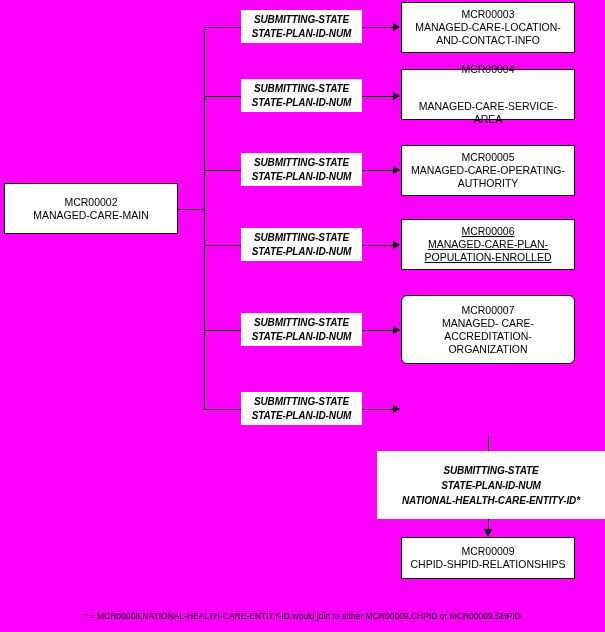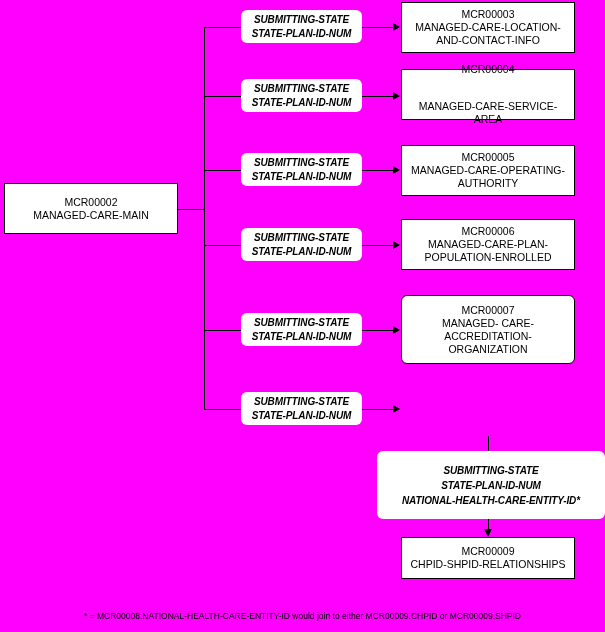--- a/index.html
+++ b/index.html
@@ -37,21 +37,20 @@
     align-items:center;justify-content:center;
     text-align:center;
     font-size:10px;
     line-height:14px;
     font-style:italic;
     font-weight:bold;
     color:#000000;
     letter-spacing:-0.1px;
     white-space:pre-line;
     z-index:5;
-    border-radius:6px;
   }
   .attr span{display:block;}
 
   
   .ln-h{position:absolute;height:0;border-top:1px solid #000;z-index:2;}
   .ln-v{position:absolute;width:0;border-left:1px solid #000;z-index:2;}
   .arrow-r{
     position:absolute;width:0;height:0;z-index:3;
     border-top:4px solid transparent;
     border-bottom:4px solid transparent;
@@ -124,21 +123,21 @@
     <span class="ent-nm">MANAGED-CARE-OPERATING-
 AUTHORITY</span>
   </div>
 
   <div class="ln-h" style="left:204px;top:245px;width:190px;"></div>
   <div class="arrow-r" style="left:393px;top:241px;"></div>
   <div class="attr" style="left:241px;top:228px;width:121px;height:33px;">
     <span>SUBMITTING-STATE</span>
     <span>STATE-PLAN-ID-NUM</span>
   </div>
-  <div class="ent" style="left:401px;top:219px;width:174px;height:51px;">
+  <div class="ent" style="left:401px;top:219px;width:174px;height:51px;text-decoration:underline;">
     <span class="ent-id">MCR00006</span>
     <span class="ent-nm">MANAGED-CARE-PLAN-
 POPULATION-ENROLLED</span>
   </div>
 
   <div class="ln-h" style="left:204px;top:330px;width:190px;"></div>
   <div class="arrow-r" style="left:393px;top:326px;"></div>
   <div class="attr" style="left:241px;top:313px;width:121px;height:33px;">
     <span>SUBMITTING-STATE</span>
     <span>STATE-PLAN-ID-NUM</span>

